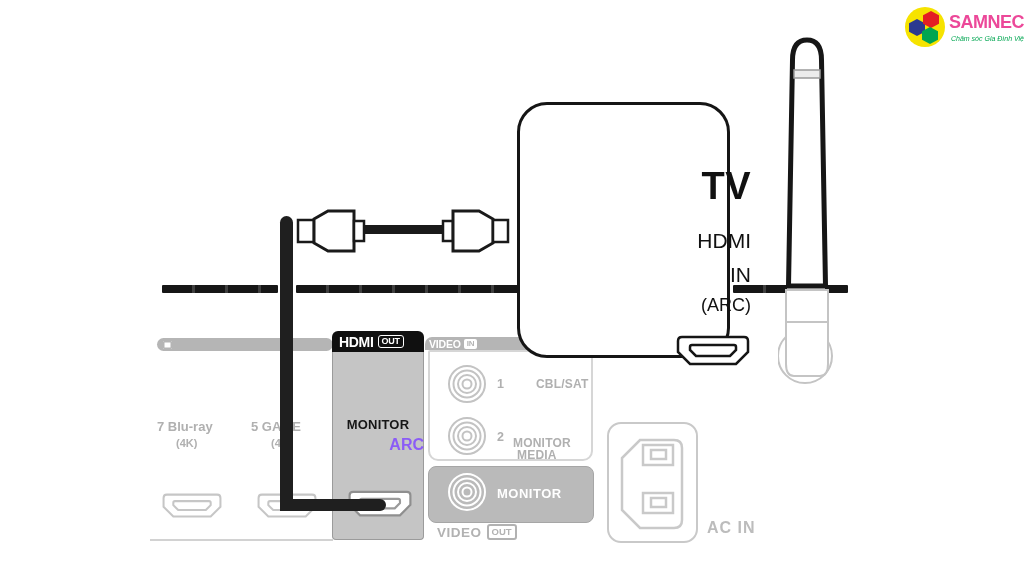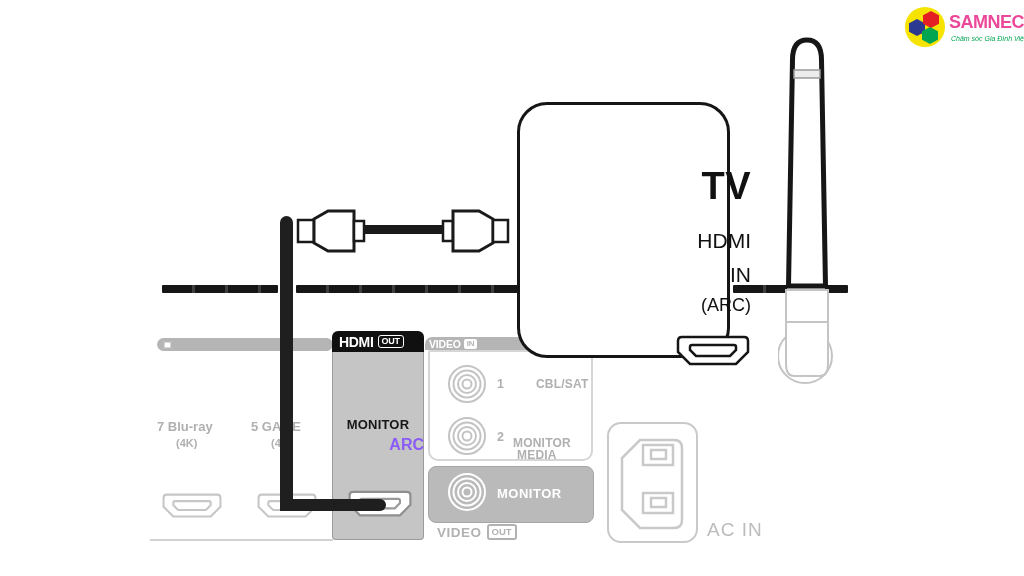--- a/index.html
+++ b/index.html
@@ -53,21 +53,21 @@
   .video-footer{left:437px;top:524px;display:flex;align-items:center;gap:5px;}
   .video-footer .vf-txt{color:#b2b2b2;font-weight:800;font-size:13.5px;letter-spacing:0.5px;}
   .badge-out-gray{border:2px solid #b2b2b2;border-radius:3px;color:#b2b2b2;
     font-size:9.5px;font-weight:800;padding:0 3px;line-height:12px;}
 
   .jack-num{font-size:12.5px;}
   .jack-lbl{font-size:12px;letter-spacing:0.2px;}
 
   .acin-box{left:607px;top:422px;width:91px;height:121px;border:2.5px solid #c9c9c9;
     border-radius:14px;background:#fff;box-sizing:border-box;}
-  .acin-lbl{left:707px;top:519px;font-size:19px;font-weight:400;color:#bcbcbc;letter-spacing:1px;text-align:center;}
+  .acin-lbl{left:707px;top:519px;font-size:16px;font-weight:700;color:#bcbcbc;letter-spacing:1px;text-align:center;}
 
   
   .tv-callout{
     left:517px;top:102px;width:213px;height:256px;background:#fff;
     border:3px solid #151515;border-radius:30px;box-sizing:border-box;z-index:5;
   }
   .tv-callout .row{position:absolute;left:0;right:0;text-align:right;transform:translateX(24px);color:#111;margin-top:36px;}
   .tv-title{top:24px;font-size:38px;font-weight:600;letter-spacing:0.5px;}
   .tv-line1{top:88px;font-size:21px;font-weight:500;}
   .tv-line2{top:122px;font-size:21px;font-weight:500;}

